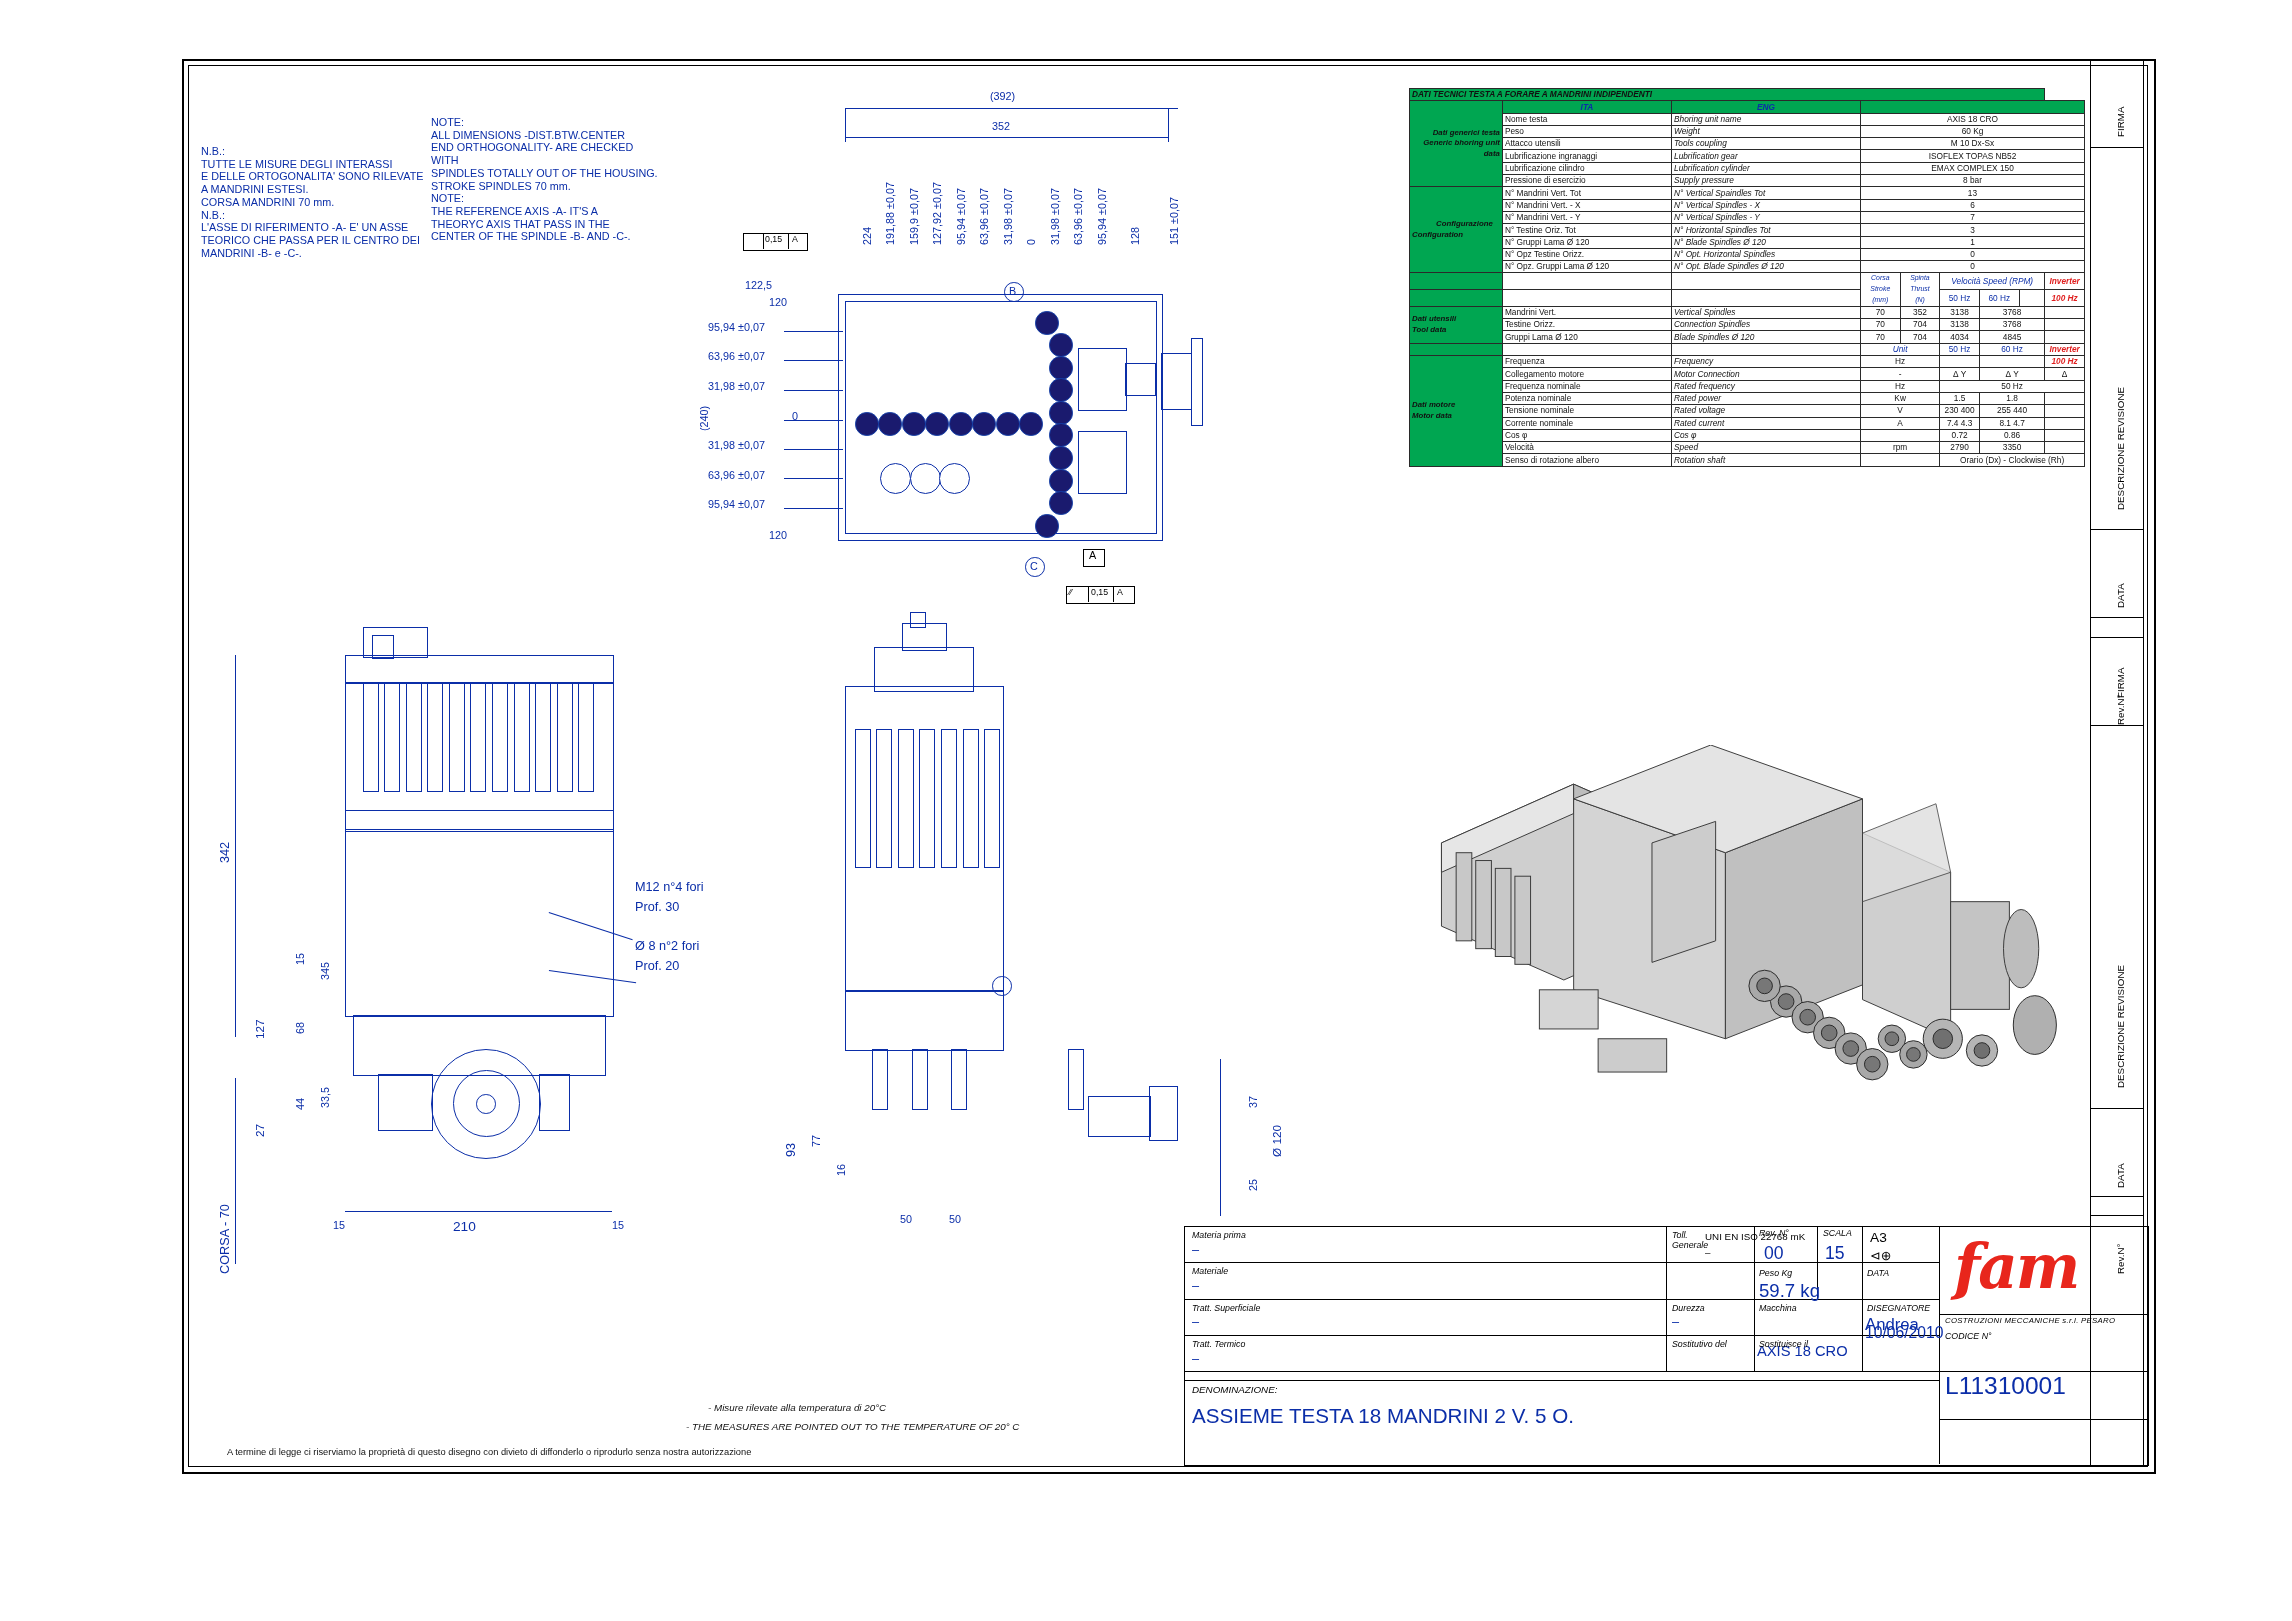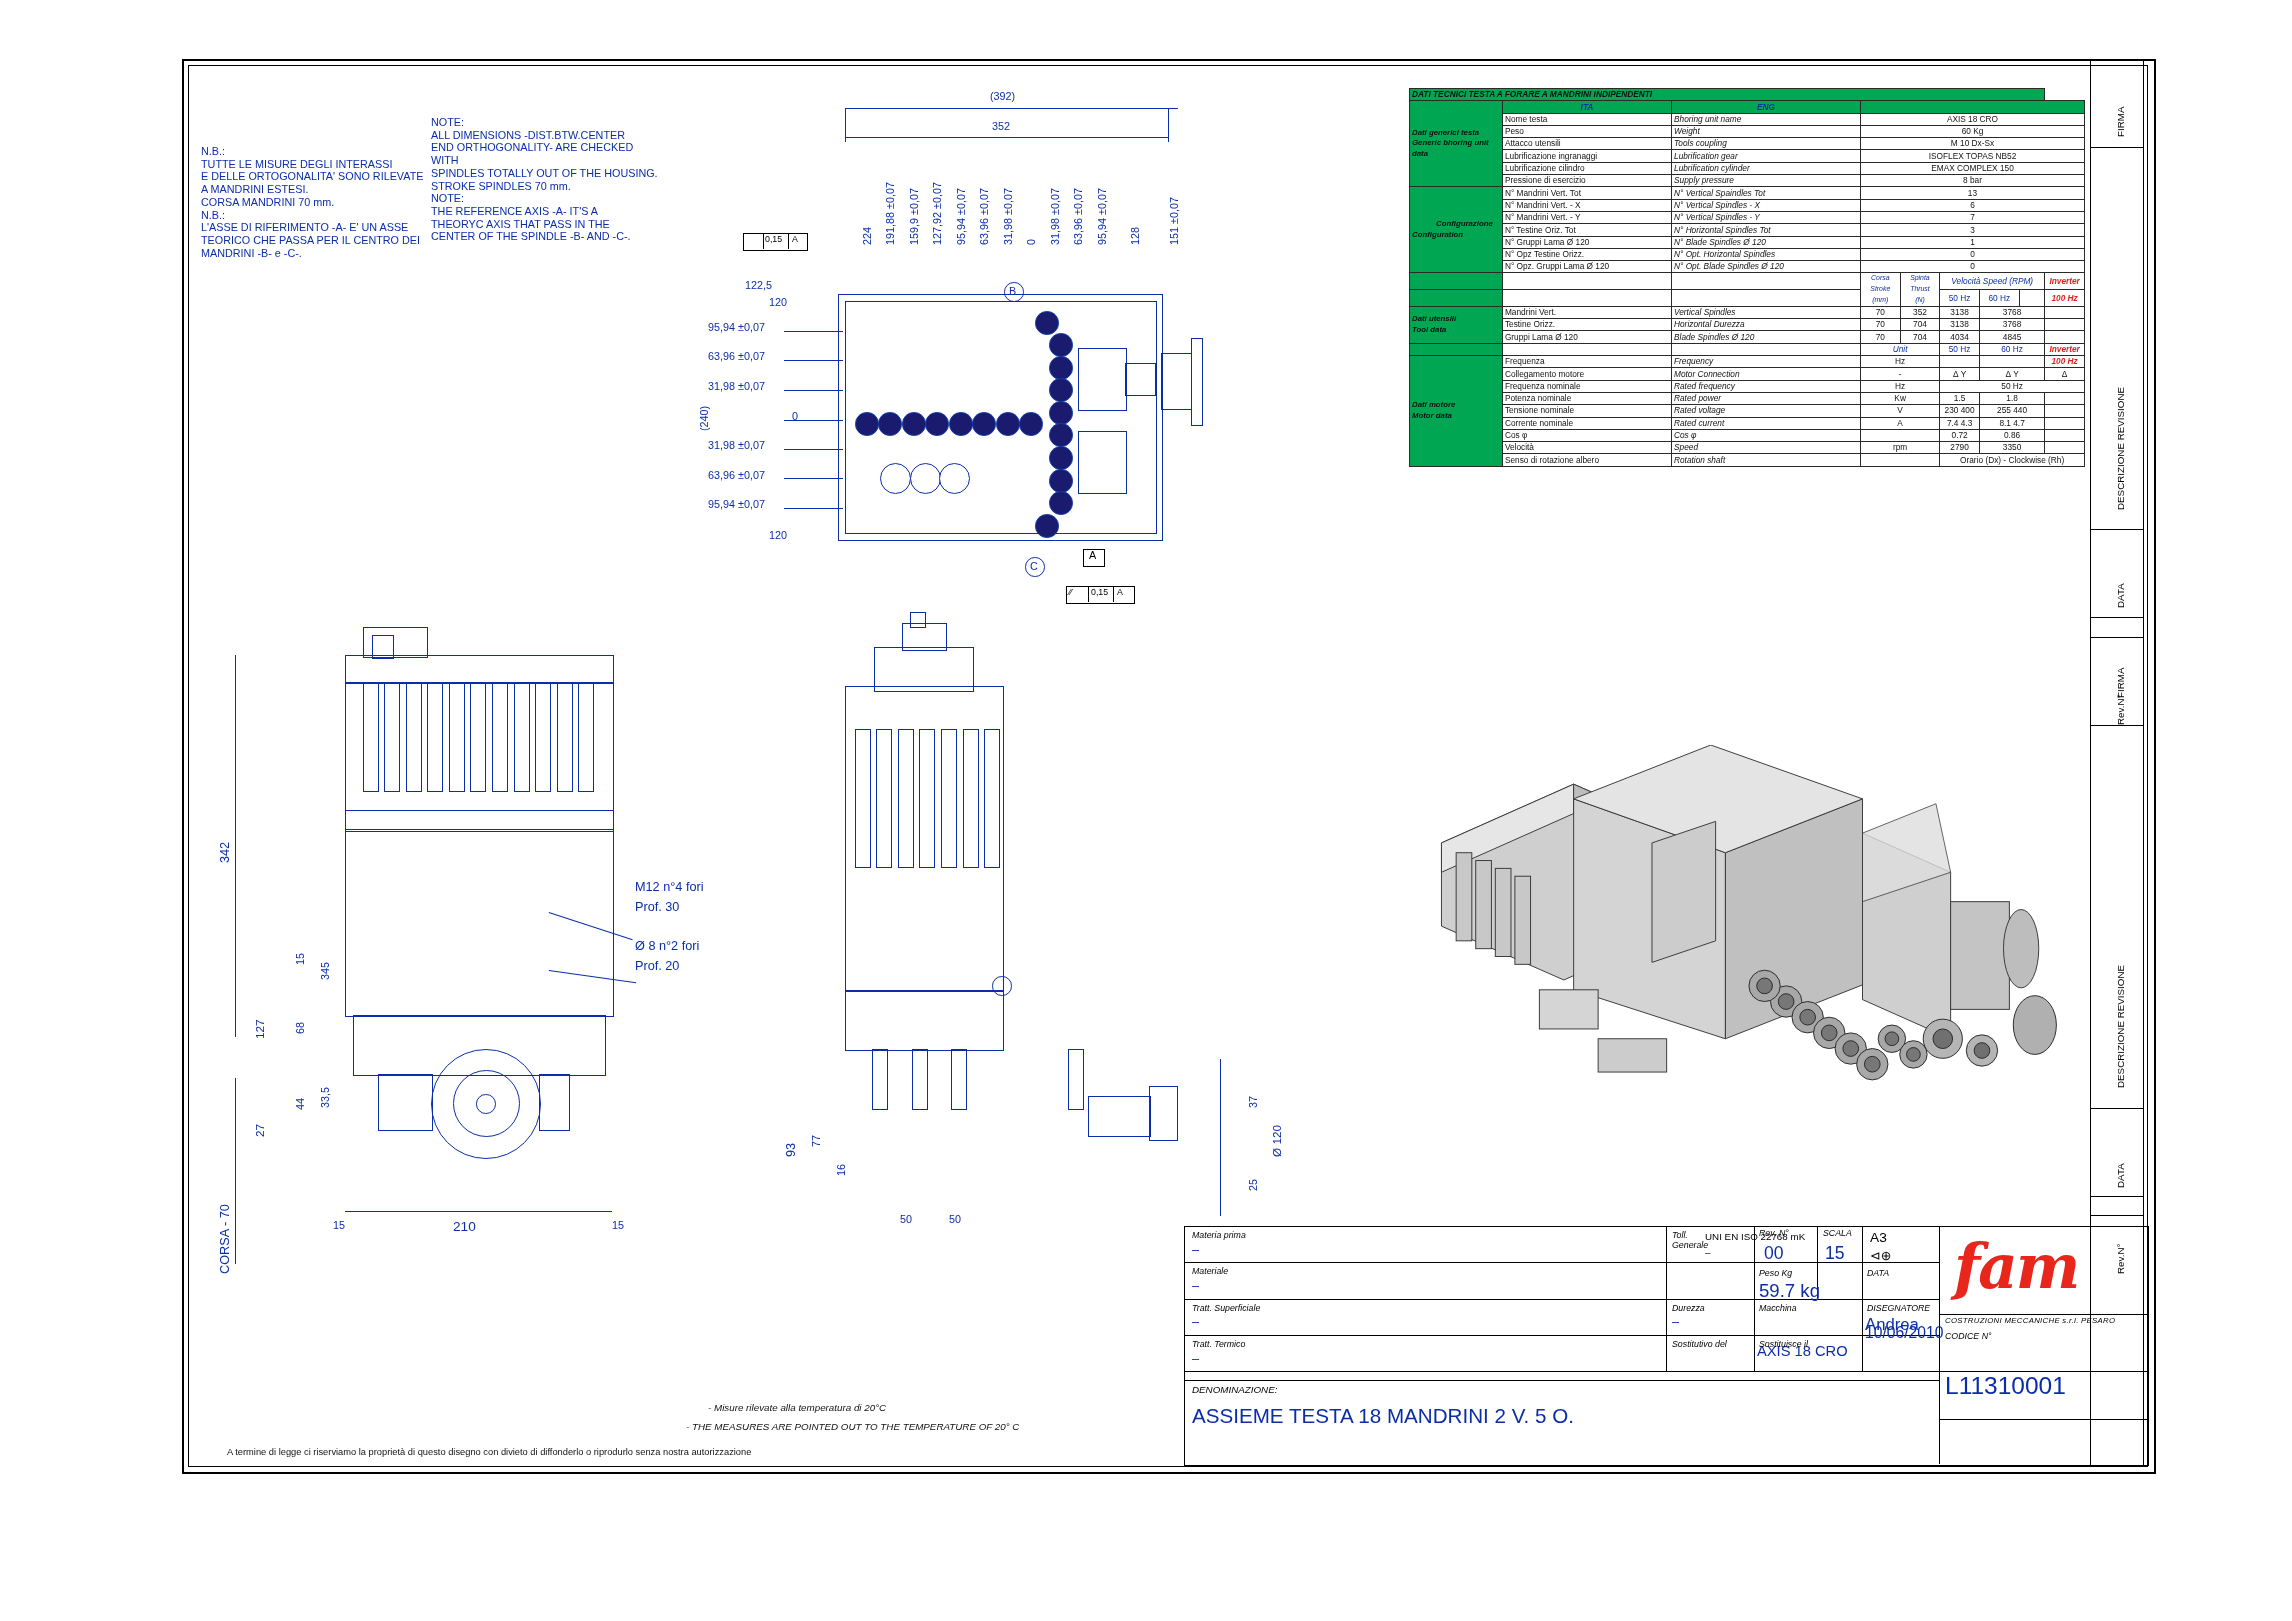--- a/index.html
+++ b/index.html
@@ -307,21 +307,21 @@
       </g>
     </svg>
   </div>
 
   <table class="techtable">
     <tbody>
         <tr>
       <td class="grn" colspan="8">DATI TECNICI TESTA A FORARE A MANDRINI INDIPENDENTI</td>
     </tr>
     <tr>
-      <td class="grn" rowspan="7" style="width:84px;white-space:normal;font-size:7.8px;">
+      <td class="grn" rowspan="7" style="width:84px;white-space:normal;font-size:7.8px;text-align:right;">
         <span style="white-space:pre-line;">Dati generici testa
 Generic bhoring unit data</span>
       </td>
       <td class="hdr" style="width:157px;">ITA</td>
       <td class="hdr" style="width:176px;">ENG</td>
       <td class="hdr" colspan="6"></td>
     </tr>
     <tr>
           <td class="blkt">Nome testa</td>
           <td class="ita blkt">Bhoring unit name</td>
@@ -423,21 +423,21 @@
       <td class="blkt">Mandrini Vert.</td>
       <td class="ita blkt">Vertical Spindles</td>
       <td class="ctr blkt">70</td>
       <td class="ctr blkt">352</td>
       <td class="ctr blkt">3138</td>
       <td class="ctr blkt" colspan="2">3768</td>
       <td class="ctr blkt"></td>
     </tr>
     <tr>
       <td class="blkt">Testine Orizz.</td>
-      <td class="ita blkt">Horizontal Durezza</td>
+      <td class="ita blkt">Connection Spindles</td>
       <td class="ctr blkt">70</td>
       <td class="ctr blkt">704</td>
       <td class="ctr blkt">3138</td>
       <td class="ctr blkt" colspan="2">3768</td>
       <td class="ctr blkt"></td>
     </tr>
     <tr>
       <td class="blkt">Gruppi Lama Ø 120</td>
       <td class="ita blkt">Blade Spindles Ø 120</td>
       <td class="ctr blkt">70</td>

